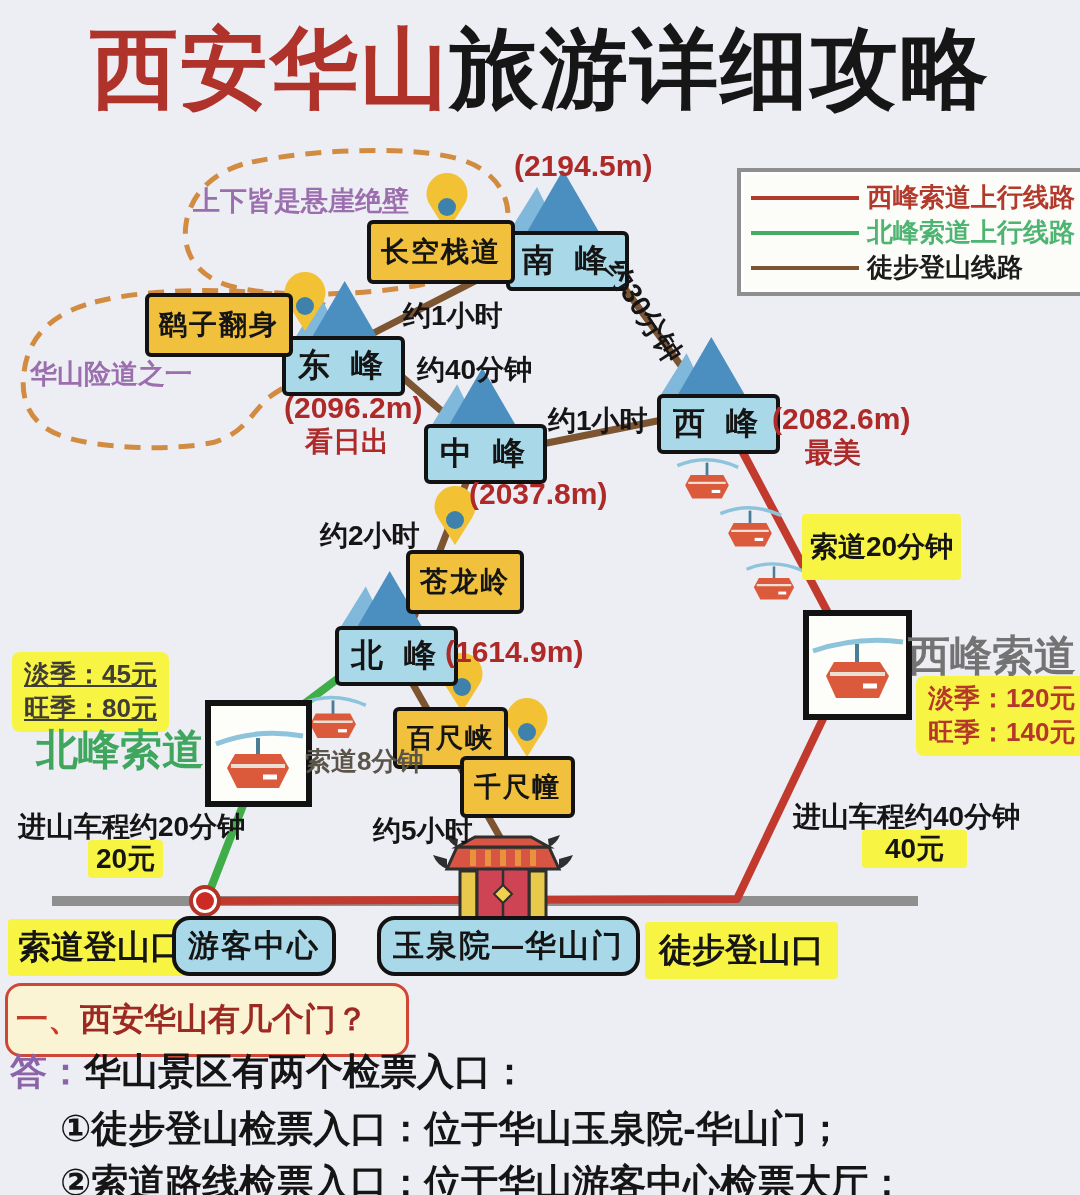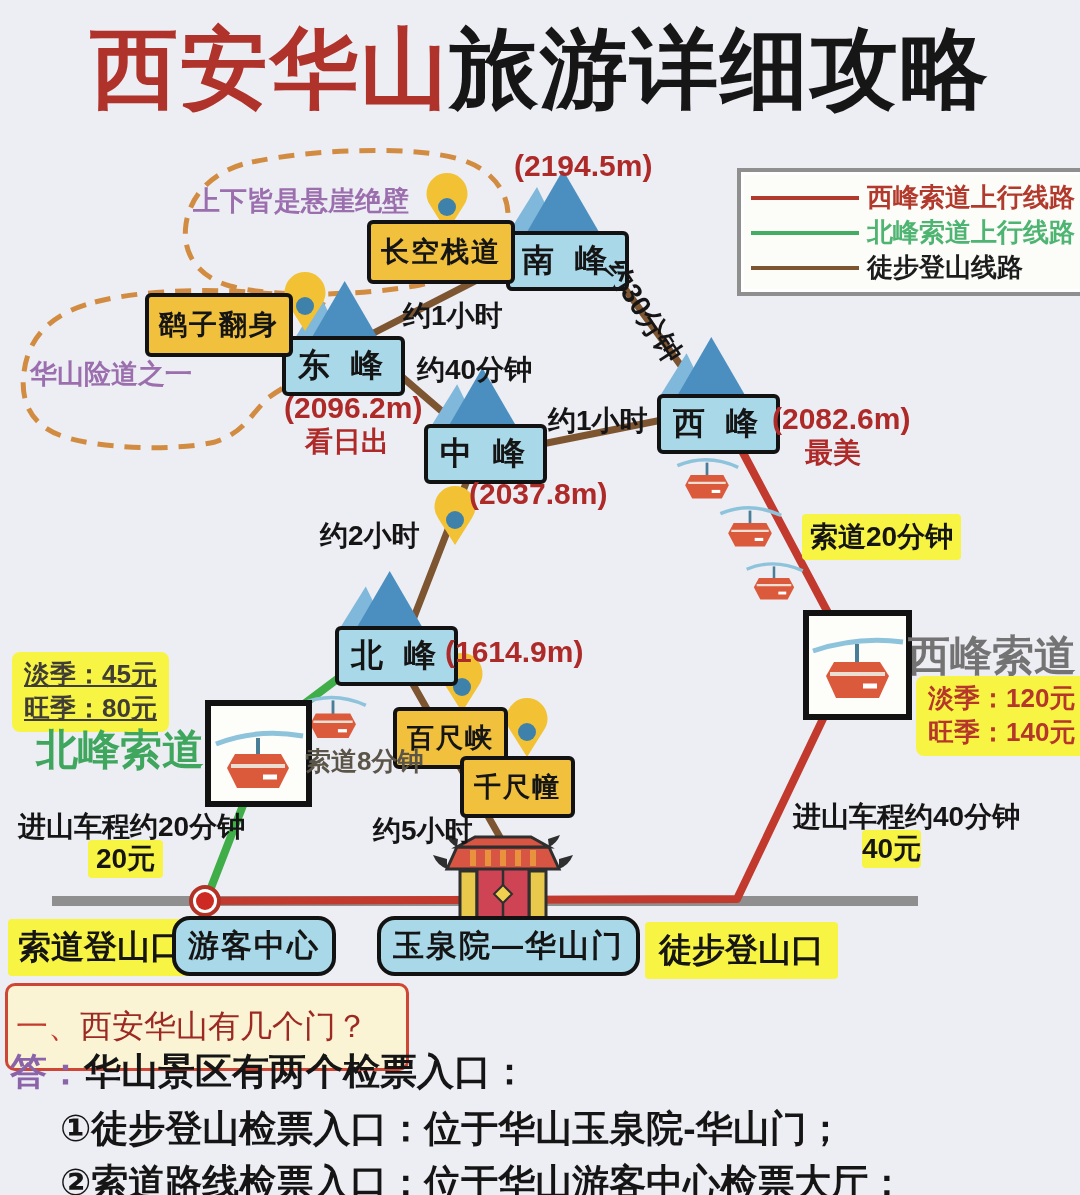--- a/index.html
+++ b/index.html
@@ -5,39 +5,39 @@
   html,body{margin:0;padding:0;}
   body{font-family:"Liberation Sans","DejaVu Sans",sans-serif;}
   #canvas{position:relative;width:1080px;height:1195px;background:#ededf4;overflow:hidden;}
   .lbl{position:absolute;font-weight:bold;white-space:nowrap;color:#151515;}
   .title{top:10px;left:0;width:1080px;text-align:center;font-size:88px;font-weight:900;letter-spacing:2px;}
   .title .hl-red{color:#b0332b;}
   .title .t-black{color:#161616;}
   .peak-box{background:#a9d9e9;border:4px solid #121212;border-radius:6px;font-size:32px;padding:4px 12px;letter-spacing:6px;}
   .spot-box{background:#f1c13d;border:4px solid #121212;border-radius:6px;font-size:28px;padding:9px 10px;letter-spacing:2px;}
   .blue-box{background:#a9d9e9;border:4px solid #121212;border-radius:18px;font-size:31px;padding:5px 12px;letter-spacing:2px;}
-  .hl{background:#f8f443;border-radius:4px;padding:4px 8px;}
+  .hl{background:#f8f443;border-radius:4px;padding:14px 8px;}
   .time{font-size:28px;}
   .elev{color:#ae2a28;font-size:30px;}
   .red-note{color:#ae2a28;font-size:28px;}
   .purple{color:#9b6fae;font-size:27px;}
   .price-box{position:absolute;background:#f8f443;border-radius:8px;padding:6px 12px;font-size:26px;font-weight:bold;line-height:1.3;white-space:nowrap;}
   .price-box.north{color:#3f3d35;}
   .price-box.west{color:#b5372c;}
   .cable-name-n{color:#3fa65e;font-size:42px;}
   .cable-name-w{color:#737373;font-size:42px;}
   .station-box{position:absolute;background:#fdfdfa;border:6px solid #121212;}
   .legend{position:absolute;left:737px;top:168px;width:366px;height:128px;background:#fcfcf9;border:4px solid #8f8f8f;box-shadow:inset 0 0 0 3px #ffffff;display:flex;flex-direction:column;justify-content:space-around;padding:8px 10px;box-sizing:border-box;}
   .legend-row{display:flex;align-items:center;gap:8px;}
   .legend-line{width:108px;height:4px;flex:0 0 auto;}
   .legend-label{font-size:26px;font-weight:bold;}
   .lg1 .legend-line{background:#b23a2c;} .lg1 .legend-label{color:#b23a2c;}
   .lg2 .legend-line{background:#43ad63;} .lg2 .legend-label{color:#4eb472;}
   .lg3 .legend-line{background:#7d5531;} .lg3 .legend-label{color:#1c1c1c;}
-  .qa-box{position:absolute;left:5px;top:983px;width:382px;background:#faf3d4;border:3px solid #cf4634;border-radius:10px;padding:19px 8px;font-size:32px;font-weight:normal;color:#9c2922;white-space:nowrap;}
+  .qa-box{position:absolute;left:5px;top:983px;width:382px;background:#faf3d4;border:3px solid #cf4634;border-radius:16px;padding:12px 8px;font-size:32px;font-weight:bold;color:#9c2922;white-space:nowrap;}
   .qa-box .num{color:#c43b2c;}
   .qa-line{font-size:37px;}
   .ans-label{color:#8a63a8;}
   svg{position:absolute;left:0;top:0;}
 </style>
 </head>
 <body>
 
 <div id="canvas">
 
@@ -175,20 +175,21 @@
   <div class="lbl elev" style="left:514px;top:149px;">(2194.5m)</div>
   <div class="lbl elev" style="left:284px;top:391px;">(2096.2m)</div>
   <div class="lbl elev" style="left:469px;top:477px;">(2037.8m)</div>
   <div class="lbl elev" style="left:772px;top:402px;">(2082.6m)</div>
   <div class="lbl elev" style="left:445px;top:635px;">(1614.9m)</div>
   <div class="lbl red-note" style="left:305px;top:423px;">看日出</div>
   <div class="lbl red-note" style="left:805px;top:434px;">最美</div>
 
   <div class="lbl spot-box" style="left:367px;top:220px;">长空栈道</div>
   <div class="lbl spot-box" style="left:145px;top:293px;">鹞子翻身</div>
+  <div class="lbl spot-box" style="left:406px;top:550px;">苍龙岭</div>
   <div class="lbl spot-box" style="left:393px;top:707px;font-size:27px;">百尺峡</div>
   <div class="lbl spot-box" style="left:460px;top:756px;font-size:27px;">千尺幢</div>
 
   <div class="lbl time" style="left:403px;top:297px;">约1小时</div>
   <div class="lbl time" style="left:417px;top:351px;">约40分钟</div>
   <div class="lbl time" style="left:548px;top:402px;">约1小时</div>
   <div class="lbl time" style="left:628px;top:253px;transform:rotate(57deg);transform-origin:left top;">约30分钟</div>
   <div class="lbl time" style="left:320px;top:517px;">约2小时</div>
   <div class="lbl time" style="left:373px;top:812px;">约5小时</div>
 
@@ -203,21 +204,21 @@
 
   <div class="lbl cable-name-w" style="left:908px;top:628px;">西峰索道</div>
   <div class="price-box west" style="left:916px;top:676px;">
     <div>淡季：120元</div>
     <div>旺季：140元</div>
   </div>
 
   <div class="lbl time" style="left:18px;top:808px;">进山车程约20分钟</div>
   <div class="lbl time hl" style="left:88px;top:840px;padding:0 8px;">20元</div>
   <div class="lbl time" style="left:793px;top:798px;">进山车程约40分钟</div>
-  <div class="lbl time hl" style="left:862px;top:830px;padding:0 0;">40元</div>
+  <div class="lbl time hl" style="left:862px;top:830px;padding:0 23px;">40元</div>
 
   <div class="lbl hl" style="left:8px;top:919px;font-size:33px;padding:6px 10px;">索道登山口</div>
   <div class="lbl blue-box" style="left:172px;top:916px;">游客中心</div>
   <div class="lbl blue-box" style="left:377px;top:916px;">玉泉院—华山门</div>
   <div class="lbl hl" style="left:645px;top:922px;font-size:33px;padding:6px 14px;">徒步登山口</div>
 
   <div class="qa-box">
     <span class="num">一、</span><span>西安华山有几个门？</span>
   </div>
   <div class="lbl qa-line" style="left:60px;top:1104px;">①徒步登山检票入口：位于华山玉泉院-华山门；</div>

